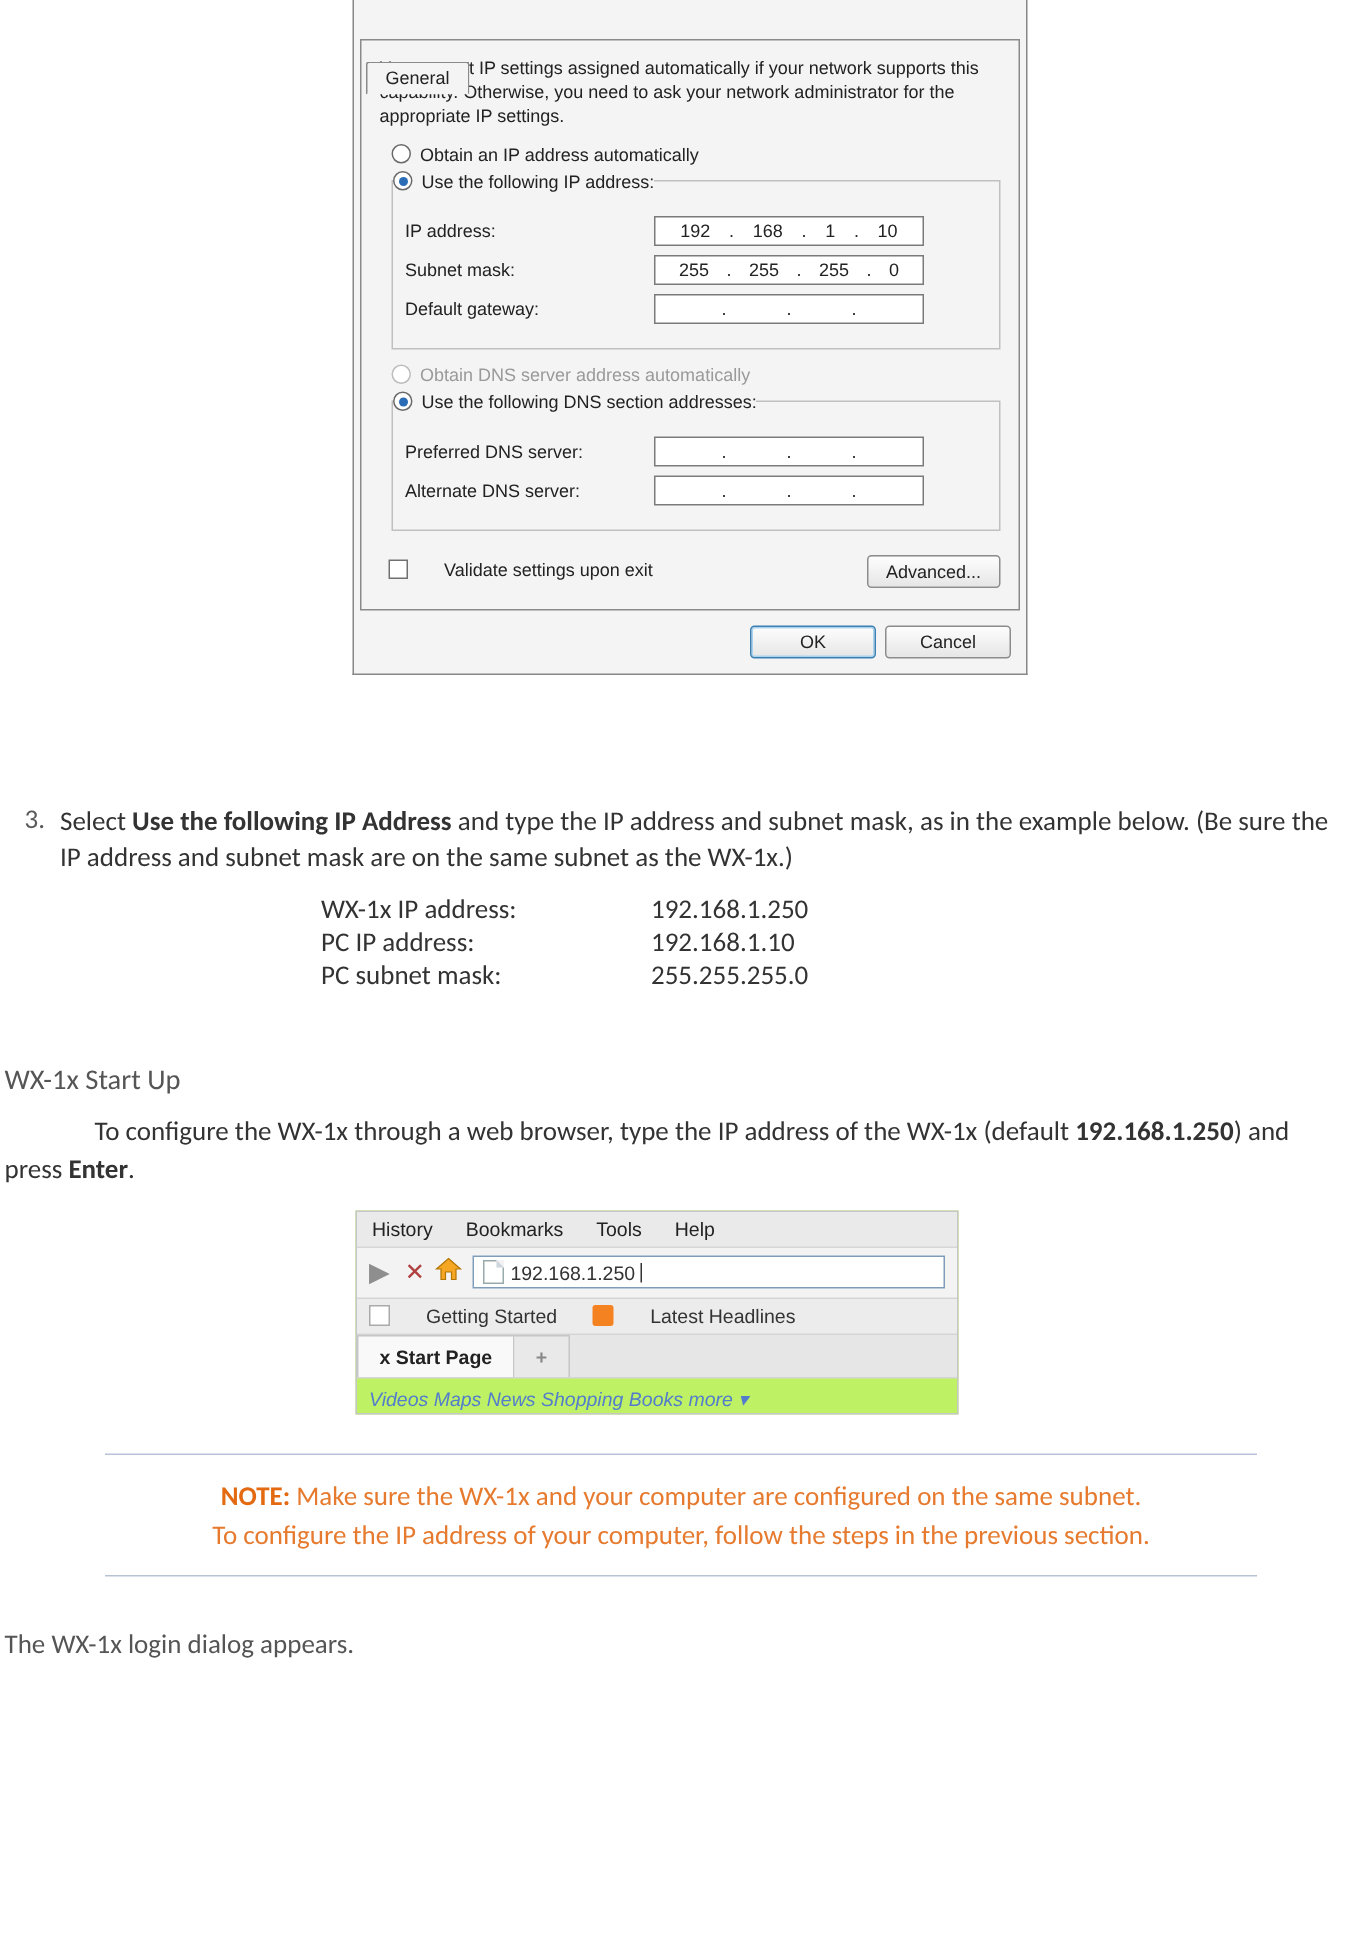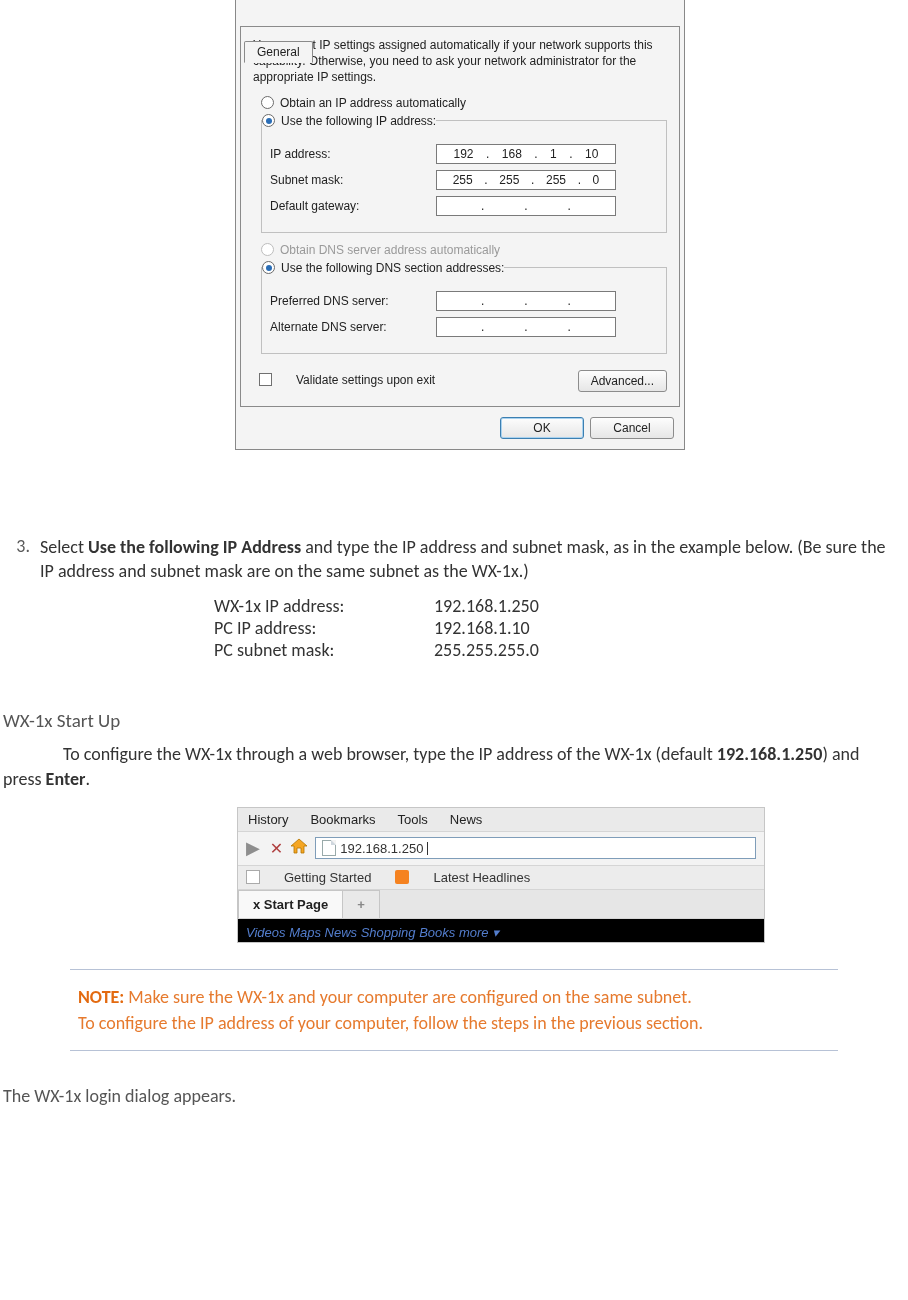--- a/index.html
+++ b/index.html
@@ -108,21 +108,21 @@
   .step-text { font-size:18px; line-height:1.35; }
   .tbl { margin: 8px 0 0 214px; }
   .tbl-row { display:flex; font-size:18px; }
   .tbl-row .k { width: 220px; }
 
   .h2 { font-size:19px; color:#555; margin: 48px 0 10px 3px; }
   .para { font-size:18px; margin: 0 10px 14px 3px; line-height:1.4; text-indent: 60px; }
 
   
   .ff-wrap { margin: 0 0 0 237px; }
-  .ff { width: 528px; border: 1px solid #c6c6c6; font-family: Tahoma, sans-serif; font-size: 13px; background:#000000; }
+  .ff { width: 402px; border: 1px solid #c6c6c6; font-family: Tahoma, sans-serif; font-size: 13px; background:#bef264; }
   .ff-menu { display:flex; gap:22px; padding:4px 10px; background:#eaeaea; border-bottom:1px solid #d5d5d5; color:#222; }
   .ff-toolbar { display:flex; align-items:center; gap:6px; padding:5px 8px; background:#f3f3f3; border-bottom:1px solid #d5d5d5; }
   .ff-toolbar .arrow { font-size:18px; color:#8e8e8e; padding-right:4px; }
   .ff-toolbar .x { font-size:16px; color:#b04040; }
   .ff-toolbar .home { font-size:18px; }
   .ff-url { flex:1; height:22px; border:1px solid #7f9db9; background:#fff; display:flex; align-items:center; padding:0 6px; gap:4px; }
   .page-ic { width:14px; height:16px; border:1px solid #9aa; background:#fff; position:relative; }
   .page-ic::after { content:""; position:absolute; right:-1px; top:-1px; border-top:5px solid #f3f3f3; border-left:5px solid #cfd7de; }
   .ff-bm { display:flex; align-items:center; gap:24px; padding:4px 8px; background:#ececec; border-bottom:1px solid #d5d5d5; color:#333; }
   .bm-ic { width:14px; height:14px; border:1px solid #aaa; background:#fff; }
@@ -131,21 +131,21 @@
   .ff-tab { padding:6px 14px; background:#f9f9f9; border:1px solid #c6c6c6; border-bottom:none; font-weight:bold; color:#222; }
   .ff-tab.plus { background:#e9e9e9; min-width:30px; text-align:center; color:#888; border-left:none; }
   .ff-links { padding:6px 8px 2px 8px; color:#537dcc; font-style:italic; border-top:1px solid #d5d5d5; white-space:nowrap; overflow:hidden; }
 
   
   .note-wrap { margin: 26px 70px 10px 70px; }
   .note-hr { height:1px; background:#b7c2d6; }
   .note {
     padding: 14px 8px;
     font-size: 18px;
-    text-align: left;
+    text-align: center;
     line-height: 1.45;
     color: #e67a2e;
   }
   .note .lbl { font-weight: bold; color:#e36a10; }
 
   .closing { font-size:18px; color:#555; margin: 34px 0 0 3px; }
 </style>
 </head>
 <body>
 
@@ -289,21 +289,21 @@
 <div class="para">
   <span>To configure the WX-1x through a web browser, type the IP address of the WX-1x (default </span><b>192.168.1.250</b><span>) and press </span><b>Enter</b><span>.</span>
 </div>
 
 <div class="ff-wrap">
   <div class="ff">
     <div class="ff-menu">
       <span><span>History</span></span>
       <span><span>Bookmarks</span></span>
       <span><span>Tools</span></span>
-      <span><span>News</span></span>
+      <span><span>Help</span></span>
     </div>
     <div class="ff-toolbar">
       <span class="arrow">▶</span>
       <span class="x">✕</span>
       <span class="home">
         <svg width="20" height="18" viewBox="0 0 20 18">
             <path d="M10 2 L18 9 L15 9 L15 16 L12 16 L12 11 L8 11 L8 16 L5 16 L5 9 L2 9 Z" fill="#f5a623" stroke="#b37400" stroke-width="0.8"></path>
           </svg>
       </span>
       <div class="ff-url">

